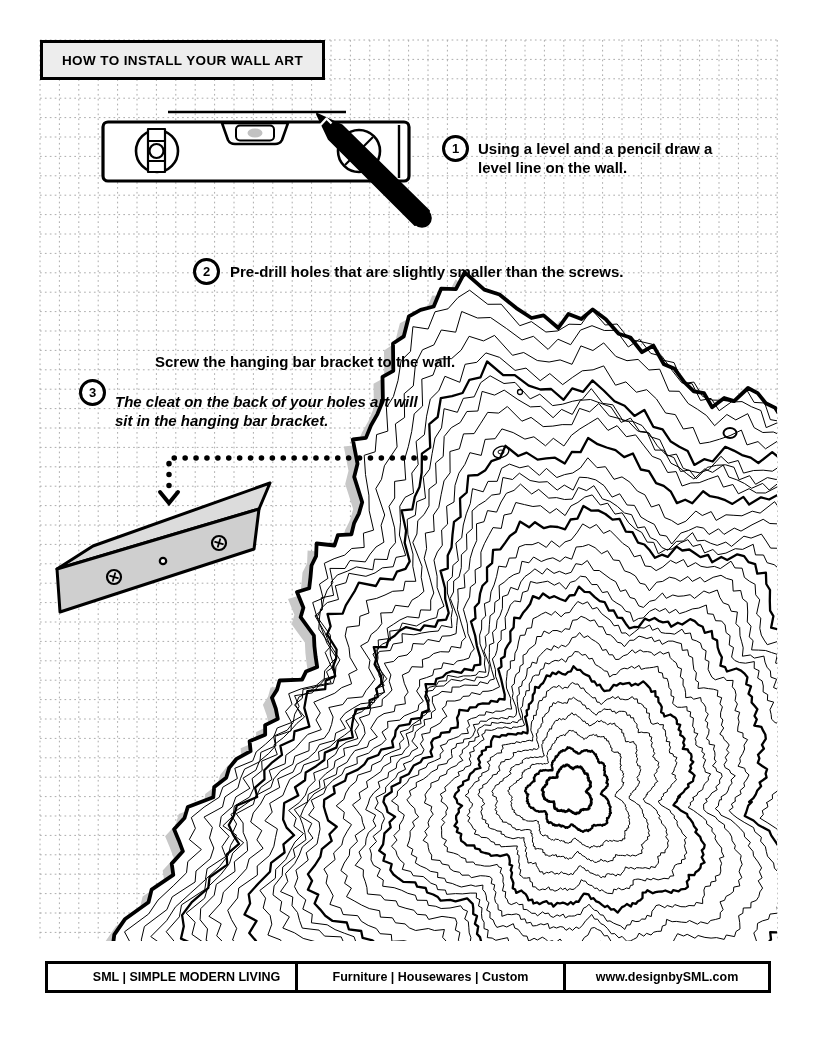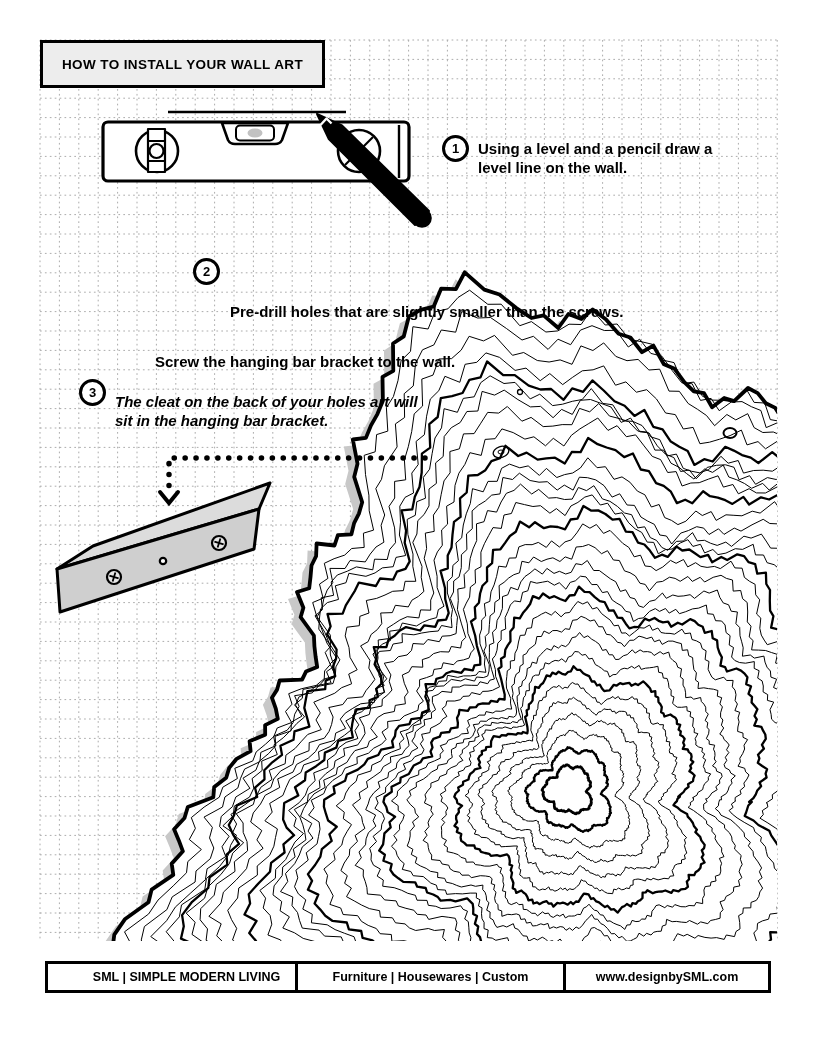--- a/index.html
+++ b/index.html
@@ -4,21 +4,21 @@
 <style>
   html,body{margin:0;padding:0;background:#fff;}
   .page{
     position:relative;width:816px;height:1056px;background:var(--paper,#fff);
     overflow:hidden;color:var(--ink,#000);
     font-family:"Liberation Sans","DejaVu Sans",sans-serif;
   }
   #art{position:absolute;left:0;top:0;z-index:0;}
   .layer{position:absolute;z-index:2;}
   .title-box{
-    left:40px;top:40px;width:285px;height:48px;box-sizing:border-box;
+    left:40px;top:40px;width:285px;height:40px;box-sizing:border-box;
     border:3px solid var(--ink,#000);background:var(--panel,#ededed);
     display:flex;align-items:center;justify-content:center;
   }
   .title-box span{font-size:13.5px;font-weight:700;letter-spacing:.4px;white-space:nowrap;}
   .step-circle{
     width:27px;height:27px;box-sizing:border-box;border:3px solid var(--ink,#000);
     border-radius:50%;background:var(--paper,#fff);
     display:flex;align-items:center;justify-content:center;
     font-size:13px;font-weight:700;
   }
@@ -219,21 +219,21 @@
     <span>1</span>
   </div>
   <div class="layer step-text" style="left:478px;top:131px;margin-top:8px;">
     <div>Using a level and a pencil draw a</div>
     <div>level line on the wall.</div>
   </div>
 
   <div class="layer step-circle" style="left:193px;top:258px;">
     <span>2</span>
   </div>
-  <div class="layer step-text" style="left:230px;top:262px;margin-top:40px;">
+  <div class="layer step-text" style="left:230px;top:262px;">
     <div>Pre-drill holes that are slightly smaller than the screws.</div>
   </div>
 
   <div class="layer step-circle" style="left:79px;top:379px;">
     <span>3</span>
   </div>
   <div class="layer step-text" style="left:115px;top:352px;margin-left:40px;">
     <div>Screw the hanging bar bracket to the wall.</div>
   </div>
   <div class="layer step-text note" style="left:115px;top:392px;">

